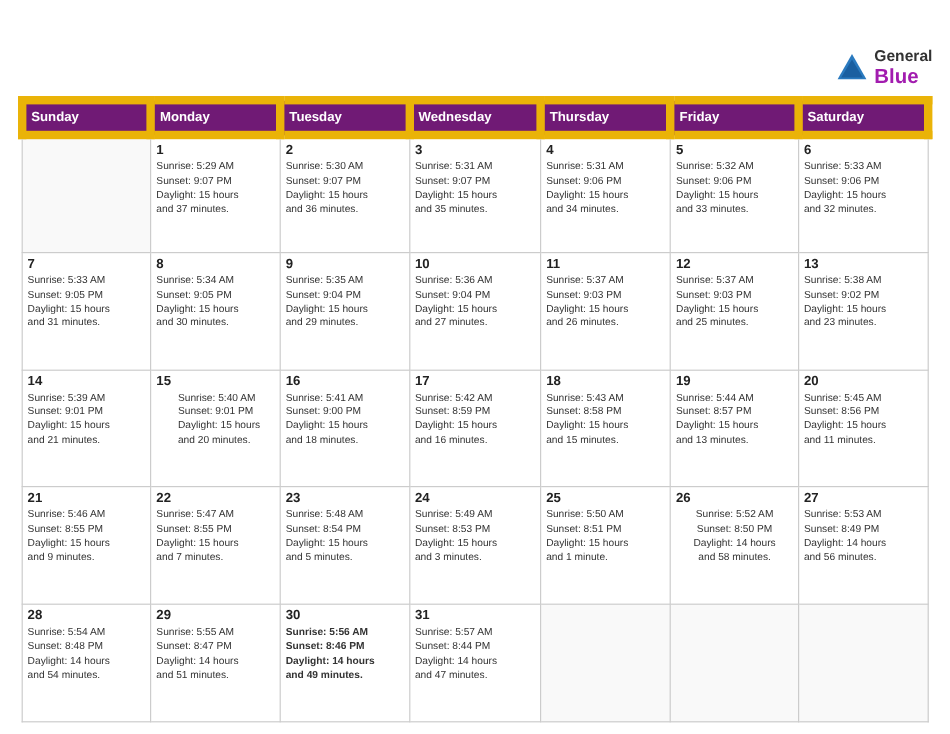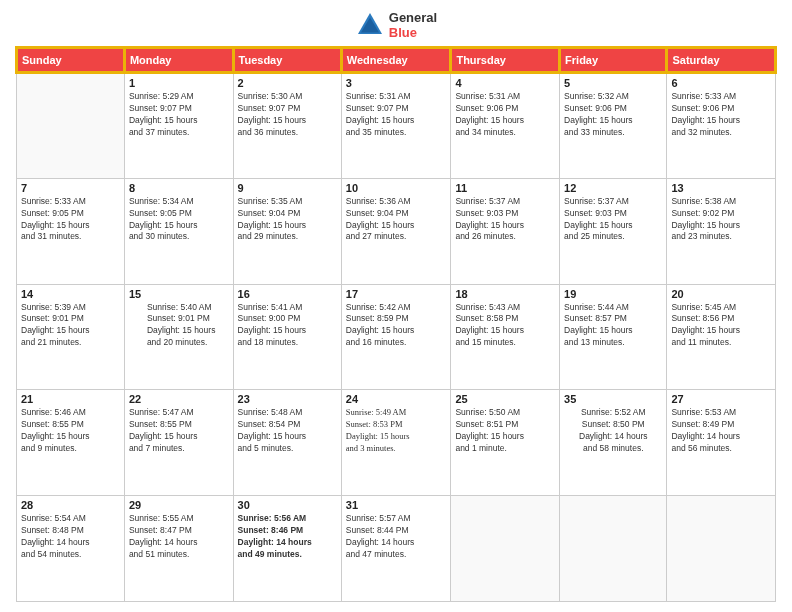--- a/index.html
+++ b/index.html
@@ -12,23 +12,24 @@
     }
     .page {
       width: 792px;
       height: 612px;
       padding: 10px 15px;
       display: flex;
       flex-direction: column;
     }
     .header {
       display: flex;
-      justify-content: center;
+      justify-content: flex-end;
       align-items: flex-start;
       margin-bottom: 6px;
+      margin-top: 29px;
     }
     .logo {
       display: flex;
       align-items: center;
       gap: 4px;
     }
     .logo-icon {
       width: 30px;
       height: 30px;
     }
@@ -45,26 +46,26 @@
       font-size: 14px;
       color: #444;
     }
     .calendar-table {
       width: 100%;
       border-collapse: collapse;
       flex: 1;
       font-size: 9.5px;
     }
     .calendar-table thead tr th {
-      background-color: #ef4444;
+      background-color: #701a75;
       color: #fff;
       padding: 5px 4px;
       text-align: left;
       font-size: 11px;
-      border: 3px solid #eab308;
+      border: 7px solid #eab308;
     }
     .calendar-table tbody tr td {
       border: 1px solid #ccc;
       padding: 3px 4px;
       vertical-align: top;
       width: 113px;
       height: 80px;
       background: #fff;
     }
     .calendar-table tbody tr td.empty {
@@ -88,21 +89,21 @@
 
 <div class="page">
   <div class="header">
     <div class="logo">
       <svg class="logo-icon" viewBox="0 0 40 40">
         <polygon points="20,4 36,32 4,32" fill="#2a7abf"></polygon>
         <polygon points="20,10 32,30 8,30" fill="#1a5fa0"></polygon>
       </svg>
       <div>
         <div style="font-size:13px;font-weight:bold;color:#333;">General</div>
-        <div style="font-size:13px;font-weight:bold;color:#ef4444;">Blue</div>
+        <div style="font-size:17px;font-weight:bold;color:#a21caf;">Blue</div>
       </div>
     </div>
     <div class="title-block">
       <div class="month-year"></div>
       <div class="location"></div>
     </div>
   </div>
 
   <table class="calendar-table">
     <thead>
@@ -281,34 +282,34 @@
           </td>
           <td>
             <span class="day-num">23</span>
             <div class="day-info" style="white-space: pre-line;">Sunrise: 5:48 AM
 Sunset: 8:54 PM
 Daylight: 15 hours
 and 5 minutes.</div>
           </td>
           <td>
             <span class="day-num">24</span>
-            <div class="day-info" style="white-space: pre-line; font-family: Liberation Serif, serif;">Sunrise: 5:49 AM
+            <div class="day-info" style="white-space: pre-line;">Sunrise: 5:49 AM
 Sunset: 8:53 PM
 Daylight: 15 hours
 and 3 minutes.</div>
           </td>
           <td>
             <span class="day-num">25</span>
             <div class="day-info" style="white-space: pre-line;">Sunrise: 5:50 AM
 Sunset: 8:51 PM
 Daylight: 15 hours
 and 1 minute.</div>
           </td>
           <td>
-            <span class="day-num">35</span>
+            <span class="day-num">26</span>
             <div class="day-info" style="white-space: pre-line; text-align: center;">Sunrise: 5:52 AM
 Sunset: 8:50 PM
 Daylight: 14 hours
 and 58 minutes.</div>
           </td>
           <td>
             <span class="day-num">27</span>
             <div class="day-info" style="white-space: pre-line;">Sunrise: 5:53 AM
 Sunset: 8:49 PM
 Daylight: 14 hours

